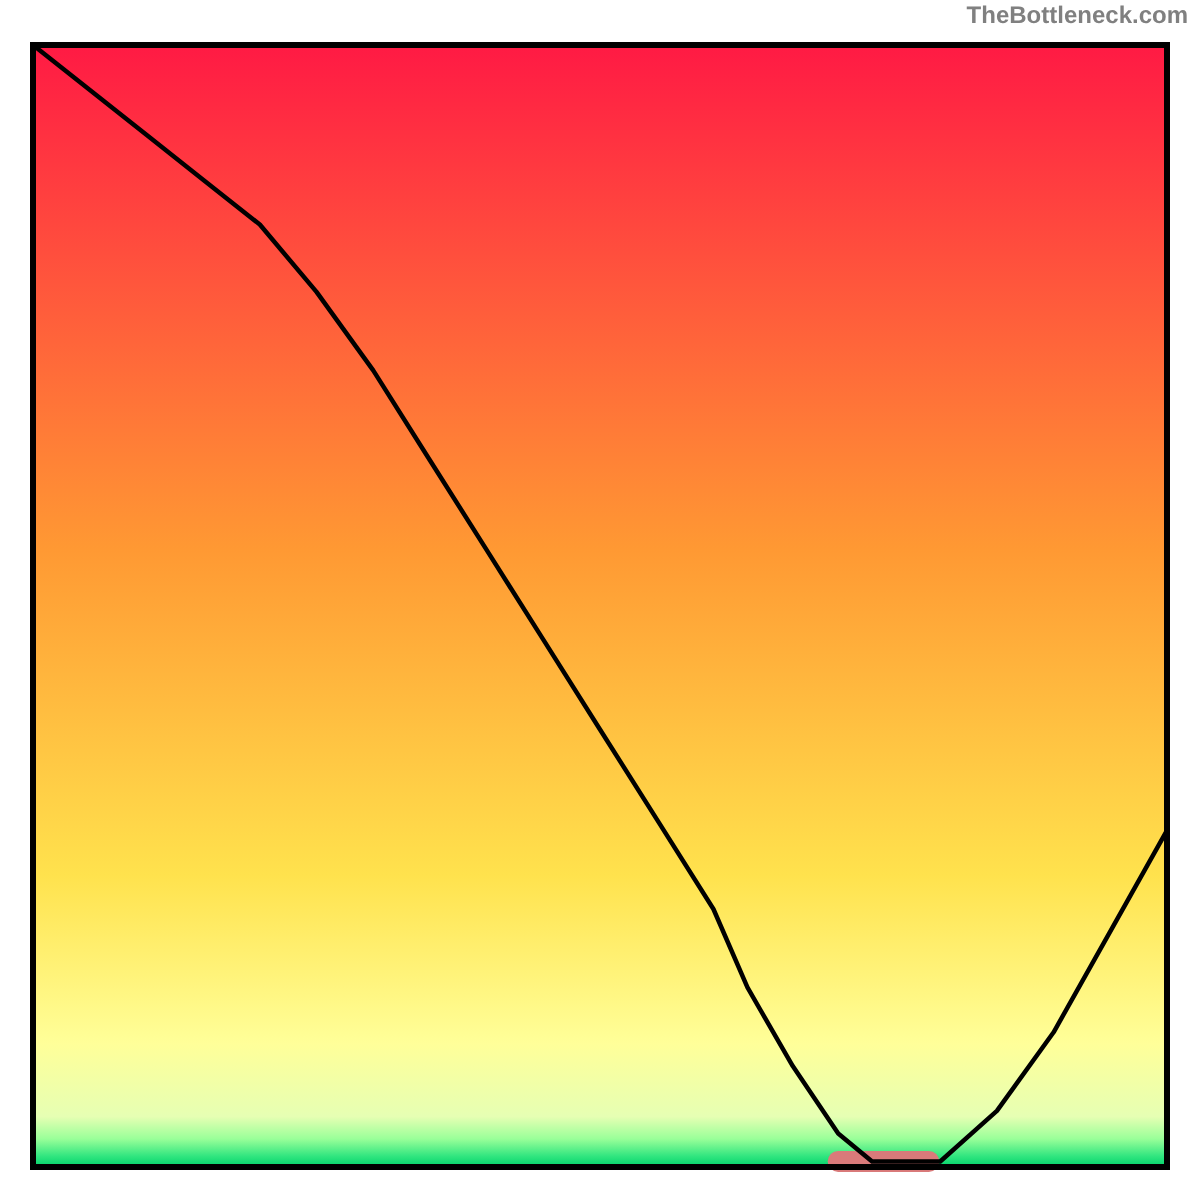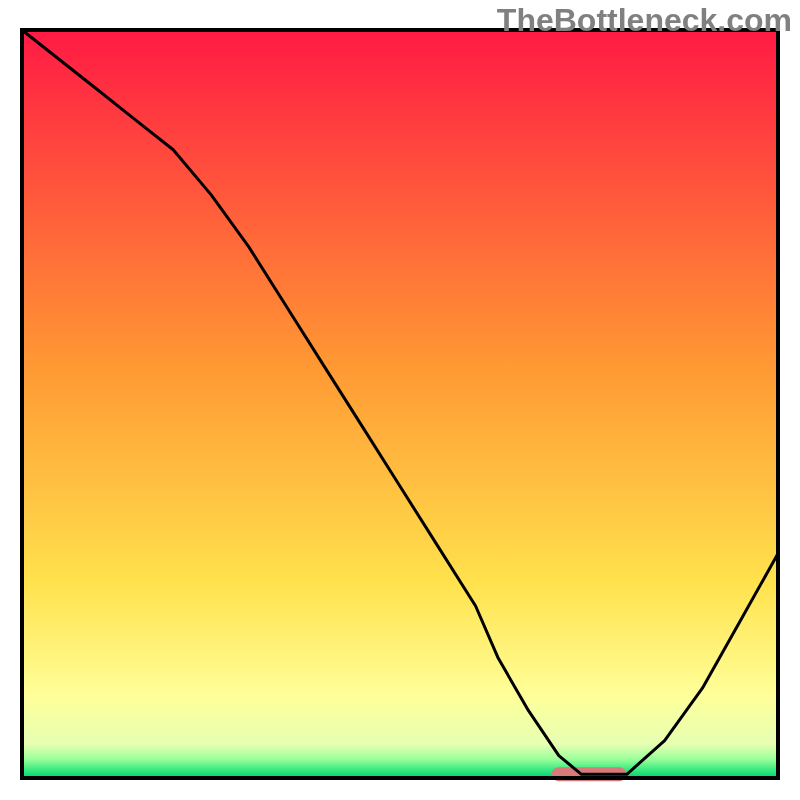--- a/index.html
+++ b/index.html
@@ -13,21 +13,21 @@
   .frame {
     position: absolute;
     left: 0;
     top: 0;
     width: 800px;
     height: 800px;
   }
   .watermark {
     position: absolute;
     
-    font-size: 32px;
+    font-size: 16px;
     font-weight: bold;
     color: #808080;
     white-space: nowrap;
   }
   svg {
     position: absolute;
     left: 0;
     top: 0;
   }
 </style>

